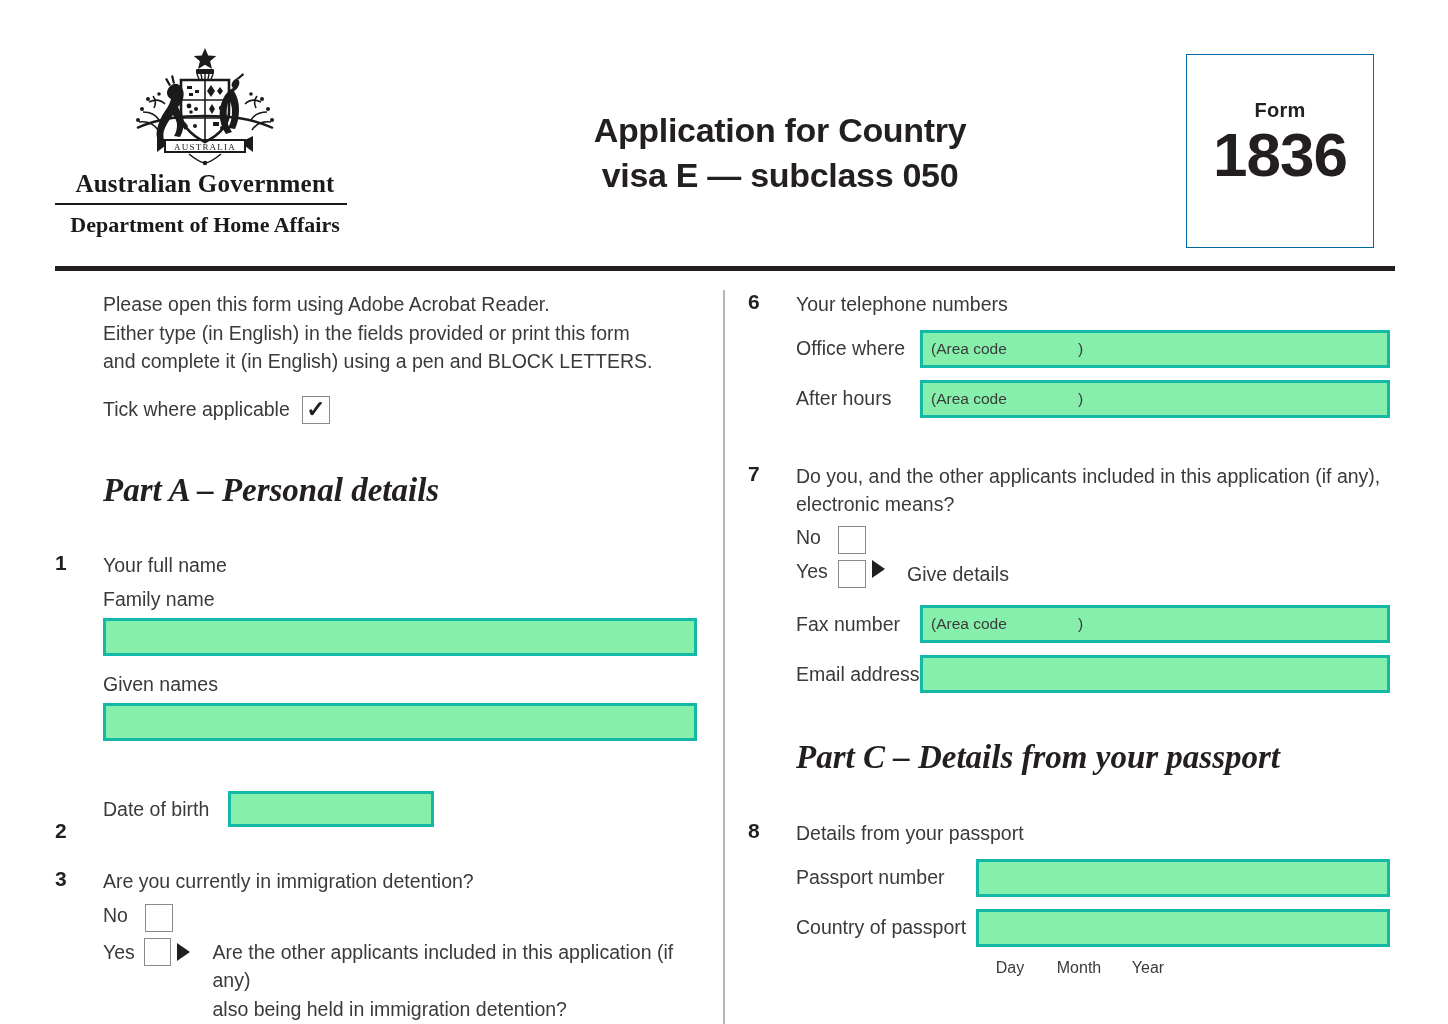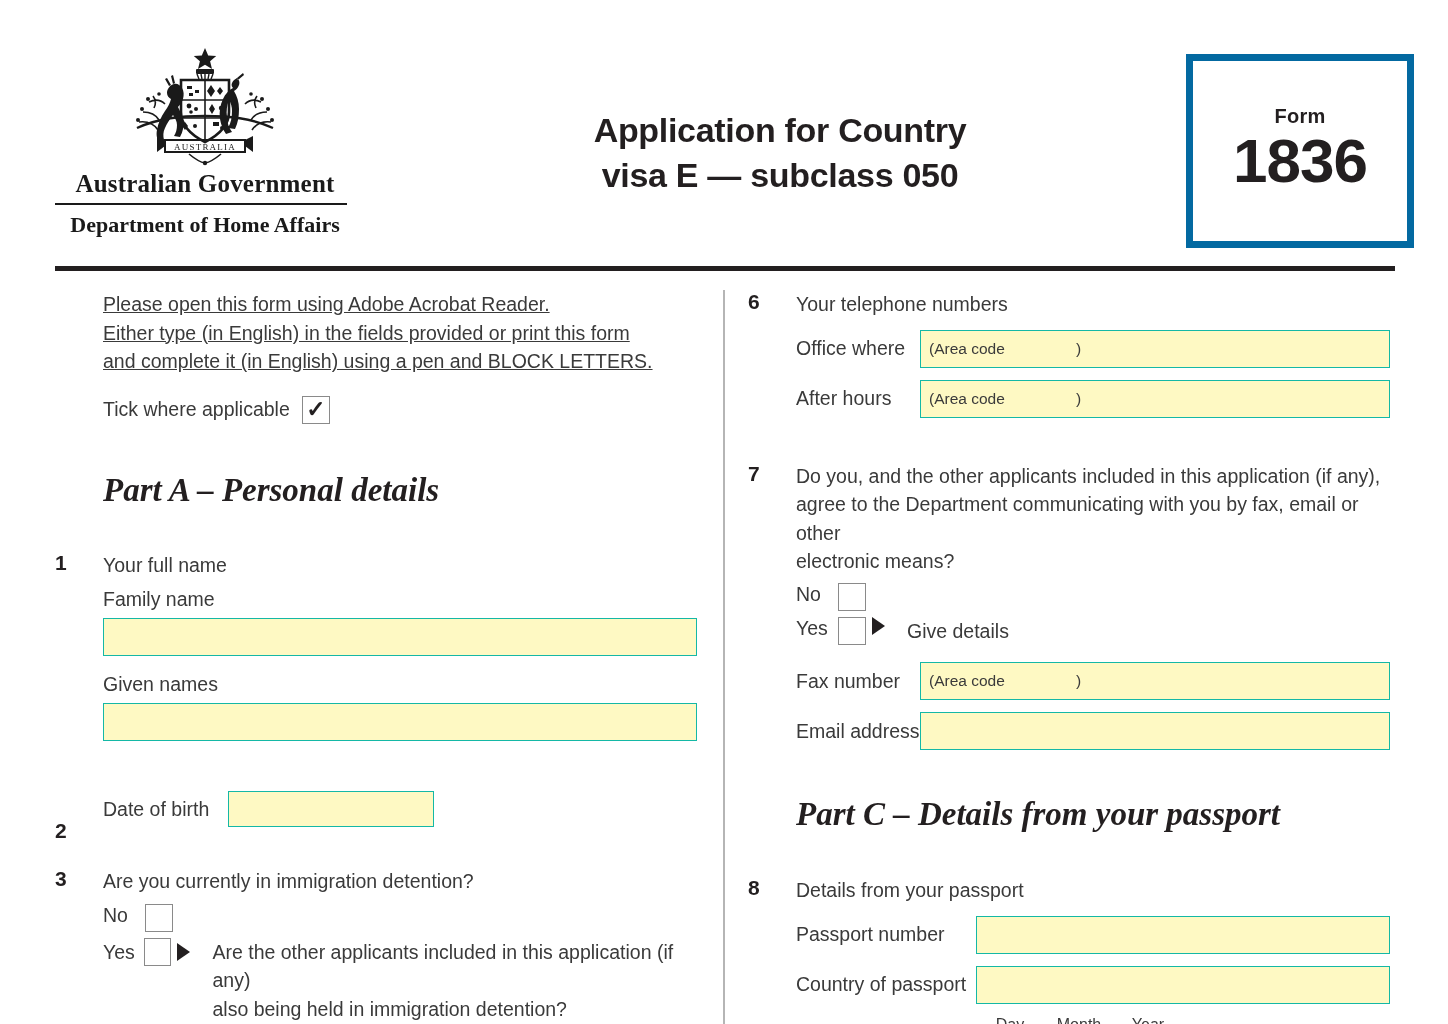--- a/index.html
+++ b/index.html
@@ -62,23 +62,23 @@
     font-size: 34px;
     line-height: 45px;
     letter-spacing: -0.3px;
     color: #231f20;
   }
 
   .form-number-box {
     position: absolute;
     left: 1186px;
     top: 54px;
-    width: 228px;
+    width: 188px;
     height: 194px;
-    border: 7px solid #0369a1;
+    border: 1px solid #0369a1;
     box-sizing: border-box;
     text-align: center;
   }
   .form-word {
     font-size: 20px;
     font-weight: bold;
     margin-top: 44px;
     color: #231f20;
     letter-spacing: 0.3px;
   }
@@ -120,21 +120,20 @@
   }
   .col-left  { left: 55px;  width: 650px; }
   .col-right { left: 748px; width: 660px; }
 
   
   .intro-line {
     font-size: 19.5px;
     line-height: 28.5px;
     color: #3a3a3a;
     margin-left: 48px;
-    text-decoration: underline;
   }
   .tick-row {
     margin-left: 48px;
     margin-top: 20px;
     display: flex;
     align-items: center;
     font-size: 19.5px;
     color: #3a3a3a;
   }
 
@@ -166,22 +165,22 @@
     line-height: 28.5px;
     color: #3a3a3a;
   }
   .sub-label {
     font-size: 19.5px;
     line-height: 28px;
     color: #3a3a3a;
   }
 
   .field-box {
-    border: 1px solid #14b8a6;
-    background: #fef9c3;
+    border: 3px solid #14b8a6;
+    background: #86efac;
     box-sizing: border-box;
     height: 36px;
     position: relative;
   }
   .field-hint {
     position: absolute;
     left: 8px;
     top: 50%;
     transform: translateY(-50%);
     font-size: 15.5px;
@@ -436,21 +435,20 @@
             <span class="field-hint-close">)</span>
           </div>
         </div>
       </div>
     </div>
 
     <div class="q" style="margin-top:44px;">
       <div class="q-num">7</div>
       <div class="q-body">
         <div class="q-text">Do you, and the other applicants included in this application (if any),</div>
-        <div class="q-text">agree to the Department communicating with you by fax, email or other</div>
         <div class="q-text">electronic means?</div>
         <div class="opt-row" style="margin-top:7px;">
           <span class="opt-label">No</span>
           <span class="checkbox"></span>
         </div>
         <div class="opt-row">
           <span class="opt-label">Yes</span>
           <span class="checkbox"></span>
           <span class="arrow"></span>
           <span class="follow-text">Give details</span>

